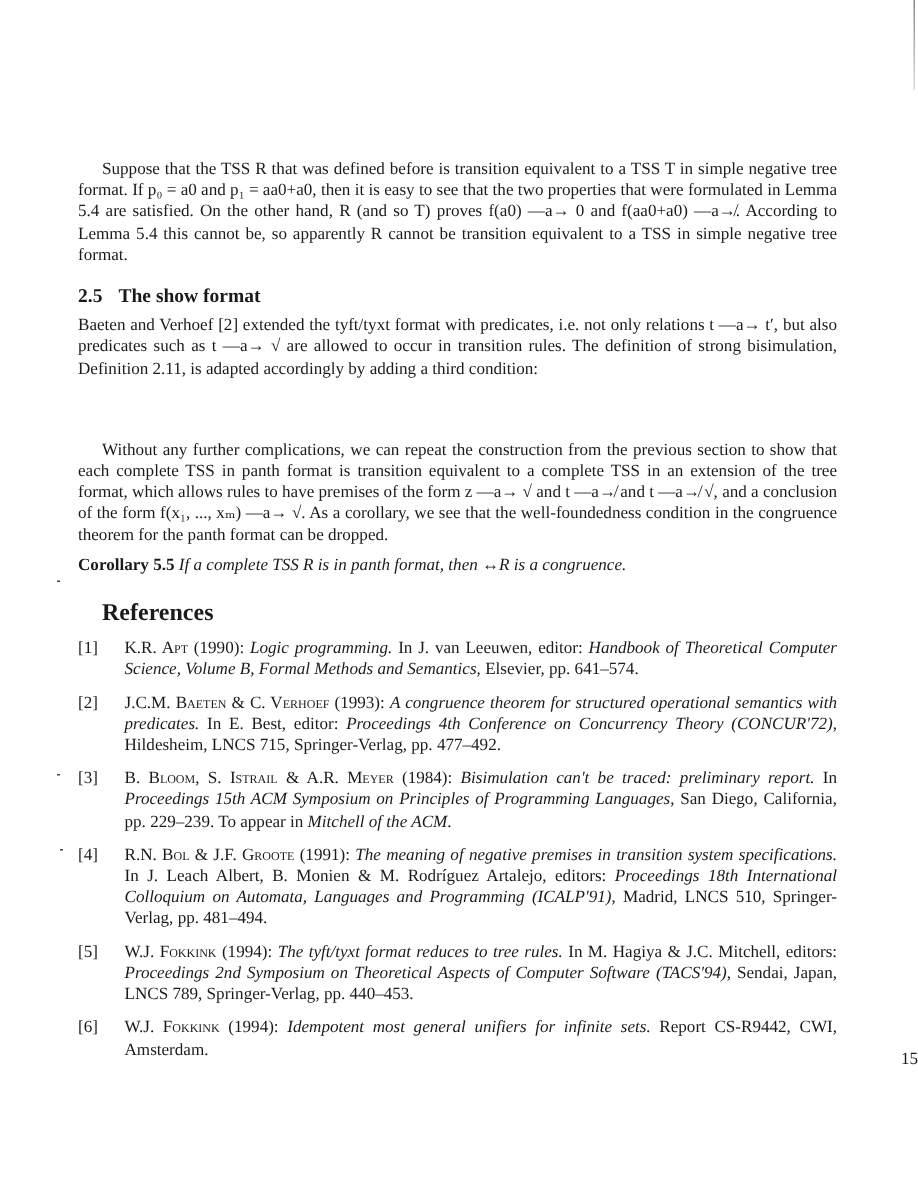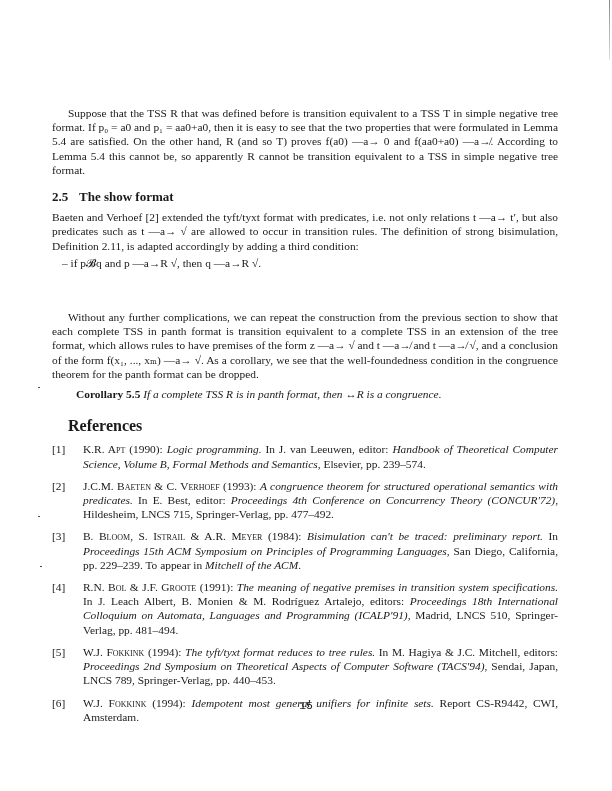--- a/index.html
+++ b/index.html
@@ -9,58 +9,57 @@
   .edge { position: absolute; right: 2px; top: 0; width: 1px; height: 60px; background: linear-gradient(#888, #ddd); }
   .content { position: absolute; left: 52px; top: 66px; width: 506px;
              font-family: "Liberation Serif", "DejaVu Serif", serif; font-size: 11.4px; line-height: 14.2px; text-align: justify; }
   p { margin: 0; }
   .indent { text-indent: 16px; margin-top: 40px; }
   h2 { font-size: 13px; font-weight: bold; margin: 13px 0 6px 0; }
   h2 .num { display: inline-block; width: 24px; }
   h1 { font-size: 16px; font-weight: bold; margin: 18px 0 9px 16px; }
   .bullet { margin: 3px 0 4px 10px; }
   .cor { margin-top: 6px; }
-  .cor b { font-weight: bold; margin-left: 24px; }
+  .cor b { font-weight: bold; }
   .cor i { font-style: italic; }
   .refs { margin: 0; padding: 0; list-style: none; }
   .ref { position: relative; padding-left: 17px; margin-left: 14px; margin-bottom: 8px; }
   .ref .lbl { position: absolute; left: -14px; top: 0; }
   .sc { font-variant: small-caps; }
   i { font-style: italic; }
-  .pagenum { position: absolute; left: 0; width: 612px; top: 700px; text-align: center;
-             font-family: Liberation Mono, monospace; font-size: 11.4px; }
+  .pagenum { position: absolute; left: 0; width: 612px; top: 700px; text-align: right;
+             font-family: Liberation Serif, serif; font-size: 11.4px; }
   .mark { position: absolute; width: 2px; height: 1px; background: #444; }
 </style>
 </head>
 <body>
 
 <div class="page">
   <div class="edge"></div>
   <div class="mark" style="left:38px;top:387px;"></div>
   <div class="mark" style="left:38px;top:516px;"></div>
   <div class="mark" style="left:40px;top:566px;"></div>
 
   <div class="content">
     <p class="indent">Suppose that the TSS R that was defined before is transition equivalent to a TSS T in simple negative tree format. If p₀ = a0 and p₁ = aa0+a0, then it is easy to see that the two properties that were formulated in Lemma 5.4 are satisfied. On the other hand, R (and so T) proves f(a0) —a→ 0 and f(aa0+a0) —a↛. According to Lemma 5.4 this cannot be, so apparently R cannot be transition equivalent to a TSS in simple negative tree format.</p>
 
     <h2>
       <span class="num">2.5</span>
       <span>The show format</span>
     </h2>
     <p>Baeten and Verhoef [2] extended the tyft/tyxt format with predicates, i.e. not only relations t —a→ t′, but also predicates such as t —a→ √ are allowed to occur in transition rules. The definition of strong bisimulation, Definition 2.11, is adapted accordingly by adding a third condition:</p>
-    <p class="bullet">– if p𝓑q and p —a→R √, then q —a→R √.</p>
     <p class="indent">Without any further complications, we can repeat the construction from the previous section to show that each complete TSS in panth format is transition equivalent to a complete TSS in an extension of the tree format, which allows rules to have premises of the form z —a→ √ and t —a↛ and t —a↛ √, and a conclusion of the form f(x₁, ..., xₘ) —a→ √. As a corollary, we see that the well-foundedness condition in the congruence theorem for the panth format can be dropped.</p>
     <p class="cor">
       <b>Corollary 5.5</b>
       <i>If a complete TSS R is in panth format, then ↔R is a congruence.</i>
     </p>
 
     <h1>References</h1>
     <ul class="refs" id="refs">
-        <li class="ref"><span class="lbl">[1]</span><span class="sc">K.R. Apt</span><span> (1990): </span><i>Logic programming.</i><span> In J. van Leeuwen, editor: </span><i>Handbook of Theoretical Computer Science, Volume B, Formal Methods and Semantics</i><span>, Elsevier, pp. 239–574.</span></li>
+        <li class="ref"><span class="lbl">[1]</span><span class="sc">K.R. Apt</span><span> (1990): </span><i>Logic programming.</i><span> In J. van Leeuwen, editor: </span><i>Handbook of Theoretical Computer Science, Volume B, Formal Methods and Semantics</i><span>, Elsevier, pp. 641–574.</span></li>
         <li class="ref"><span class="lbl">[2]</span><span class="sc">J.C.M. Baeten &amp; C. Verhoef</span><span> (1993): </span><i>A congruence theorem for structured operational semantics with predicates.</i><span> In E. Best, editor: </span><i>Proceedings 4th Conference on Concurrency Theory (CONCUR'72)</i><span>, Hildesheim, LNCS 715, Springer-Verlag, pp. 477–492.</span></li>
         <li class="ref"><span class="lbl">[3]</span><span class="sc">B. Bloom, S. Istrail &amp; A.R. Meyer</span><span> (1984): </span><i>Bisimulation can't be traced: preliminary report.</i><span> In </span><i>Proceedings 15th ACM Symposium on Principles of Programming Languages</i><span>, San Diego, California, pp. 229–239. To appear in </span><i>Mitchell of the ACM</i><span>.</span></li>
         <li class="ref"><span class="lbl">[4]</span><span class="sc">R.N. Bol &amp; J.F. Groote</span><span> (1991): </span><i>The meaning of negative premises in transition system specifications.</i><span> In J. Leach Albert, B. Monien &amp; M. Rodríguez Artalejo, editors: </span><i>Proceedings 18th International Colloquium on Automata, Languages and Programming (ICALP'91)</i><span>, Madrid, LNCS 510, Springer-Verlag, pp. 481–494.</span></li>
         <li class="ref"><span class="lbl">[5]</span><span class="sc">W.J. Fokkink</span><span> (1994): </span><i>The tyft/tyxt format reduces to tree rules.</i><span> In M. Hagiya &amp; J.C. Mitchell, editors: </span><i>Proceedings 2nd Symposium on Theoretical Aspects of Computer Software (TACS'94)</i><span>, Sendai, Japan, LNCS 789, Springer-Verlag, pp. 440–453.</span></li>
         <li class="ref"><span class="lbl">[6]</span><span class="sc">W.J. Fokkink</span><span> (1994): </span><i>Idempotent most general unifiers for infinite sets.</i><span> Report CS-R9442, CWI, Amsterdam.</span></li>
       </ul>
   </div>
 
   <div class="pagenum">15</div>
 </div>

